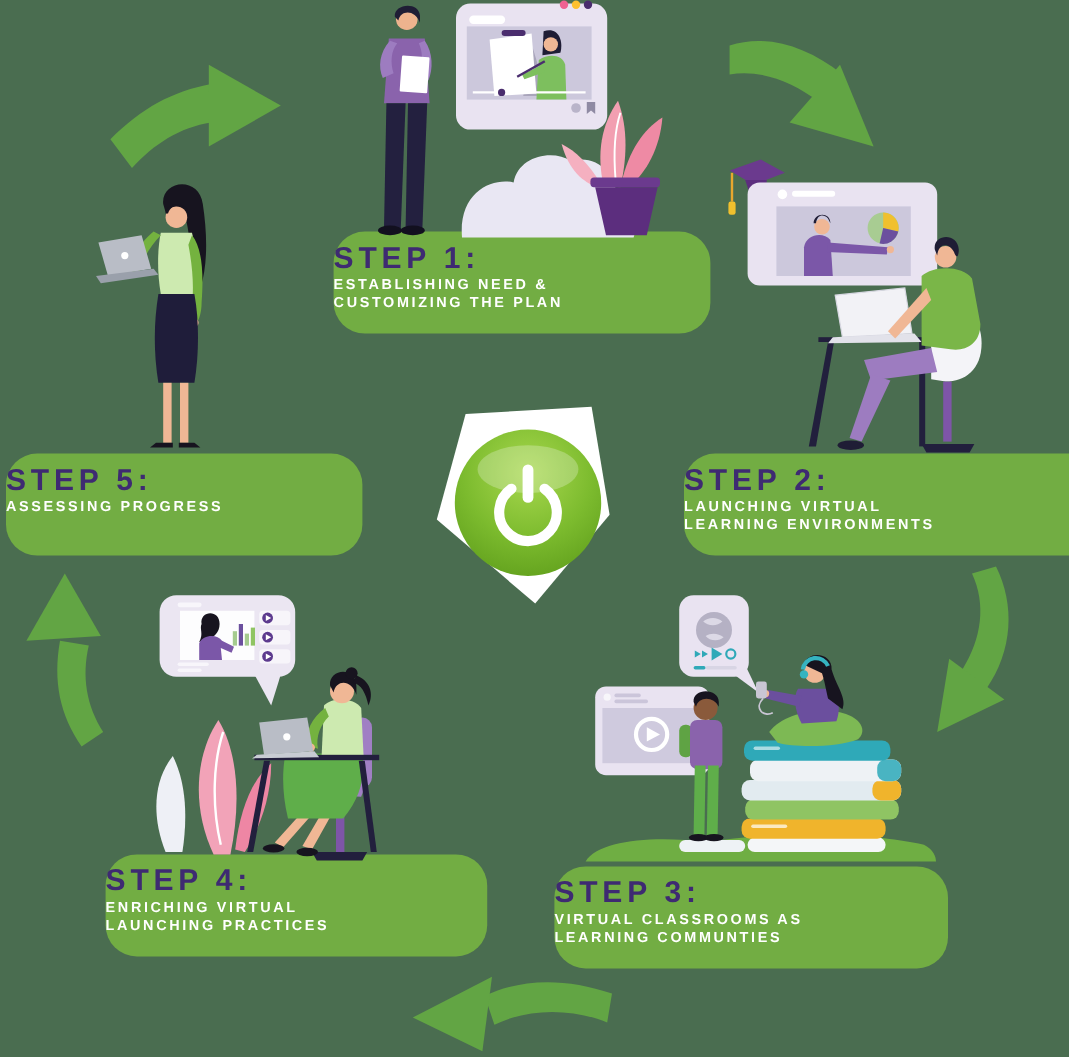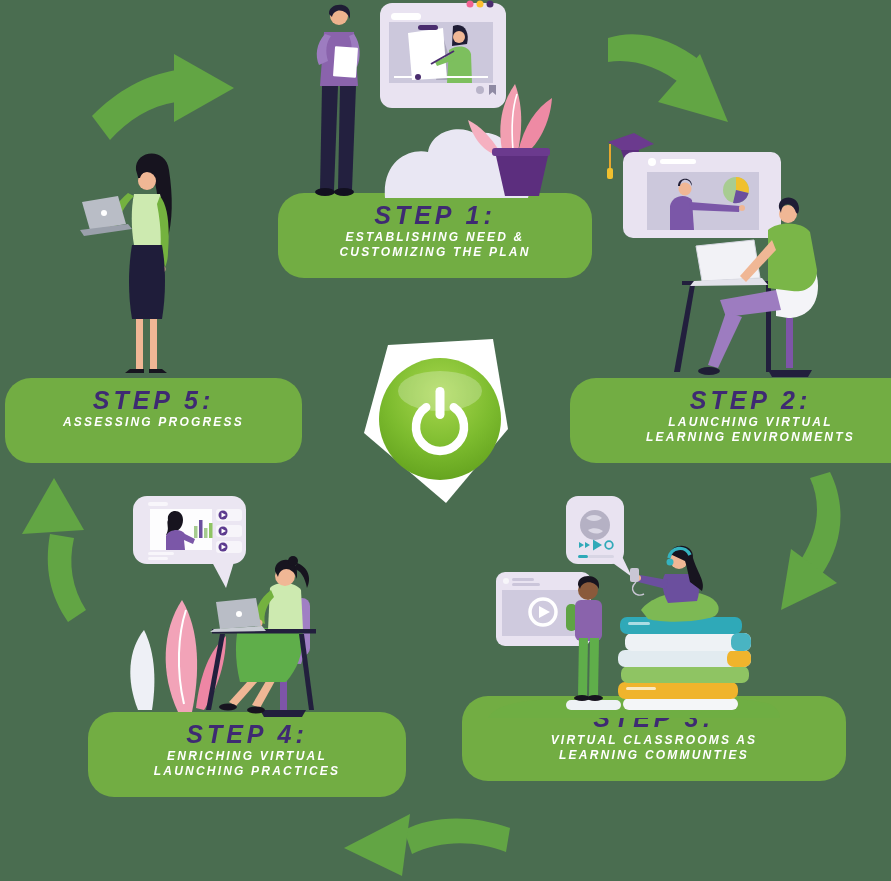--- a/index.html
+++ b/index.html
@@ -3,21 +3,21 @@
 <meta charset="utf-8">
 <style>
   :root{
     --background:#4a6d50; --pill-green:#72ad43; --arrow-green:#62a544;
     --step-purple:#3e2a72; --step-white:#ffffff;
   }
   html,body{margin:0;padding:0;background:#333;}
   #stage{position:relative;width:891px;height:881px;background:var(--background);
          overflow:hidden;font-family:"Liberation Sans", sans-serif;}
   .pill{position:absolute;height:85px;border-radius:26px;background:var(--pill-green);
-        text-align:center;box-sizing:border-box;padding-top:8px;font-style:italic;}
+        text-align:left;box-sizing:border-box;padding-top:8px;}
   .pill-num{font-size:25px;font-weight:bold;letter-spacing:4px;color:var(--step-purple);line-height:1.15;}
   .pill-line{font-size:12px;font-weight:bold;letter-spacing:2.2px;color:var(--step-white);line-height:1.28;}
   .abs{position:absolute;}
   svg{display:block;overflow:visible;}
 </style>
 </head>
 <body>
 
 <div id="stage">
 
@@ -68,21 +68,21 @@
     <div class="pill-line">ESTABLISHING NEED &amp;</div>
     <div class="pill-line">CUSTOMIZING THE PLAN</div>
   </div>
 
   <div class="pill" style="left:570px;top:378px;width:361px">
     <div class="pill-num">STEP 2:</div>
     <div class="pill-line">LAUNCHING VIRTUAL</div>
     <div class="pill-line">LEARNING ENVIRONMENTS</div>
   </div>
 
-  <div class="pill" style="left:462px;top:696px;width:384px">
+  <div class="pill" style="left:462px;top:722px;width:328px">
     <div class="pill-num">STEP 3:</div>
     <div class="pill-line">VIRTUAL CLASSROOMS AS</div>
     <div class="pill-line">LEARNING COMMUNTIES</div>
   </div>
 
   <div class="pill" style="left:88px;top:712px;width:318px">
     <div class="pill-num">STEP 4:</div>
     <div class="pill-line">ENRICHING VIRTUAL</div>
     <div class="pill-line">LAUNCHING PRACTICES</div>
   </div>

